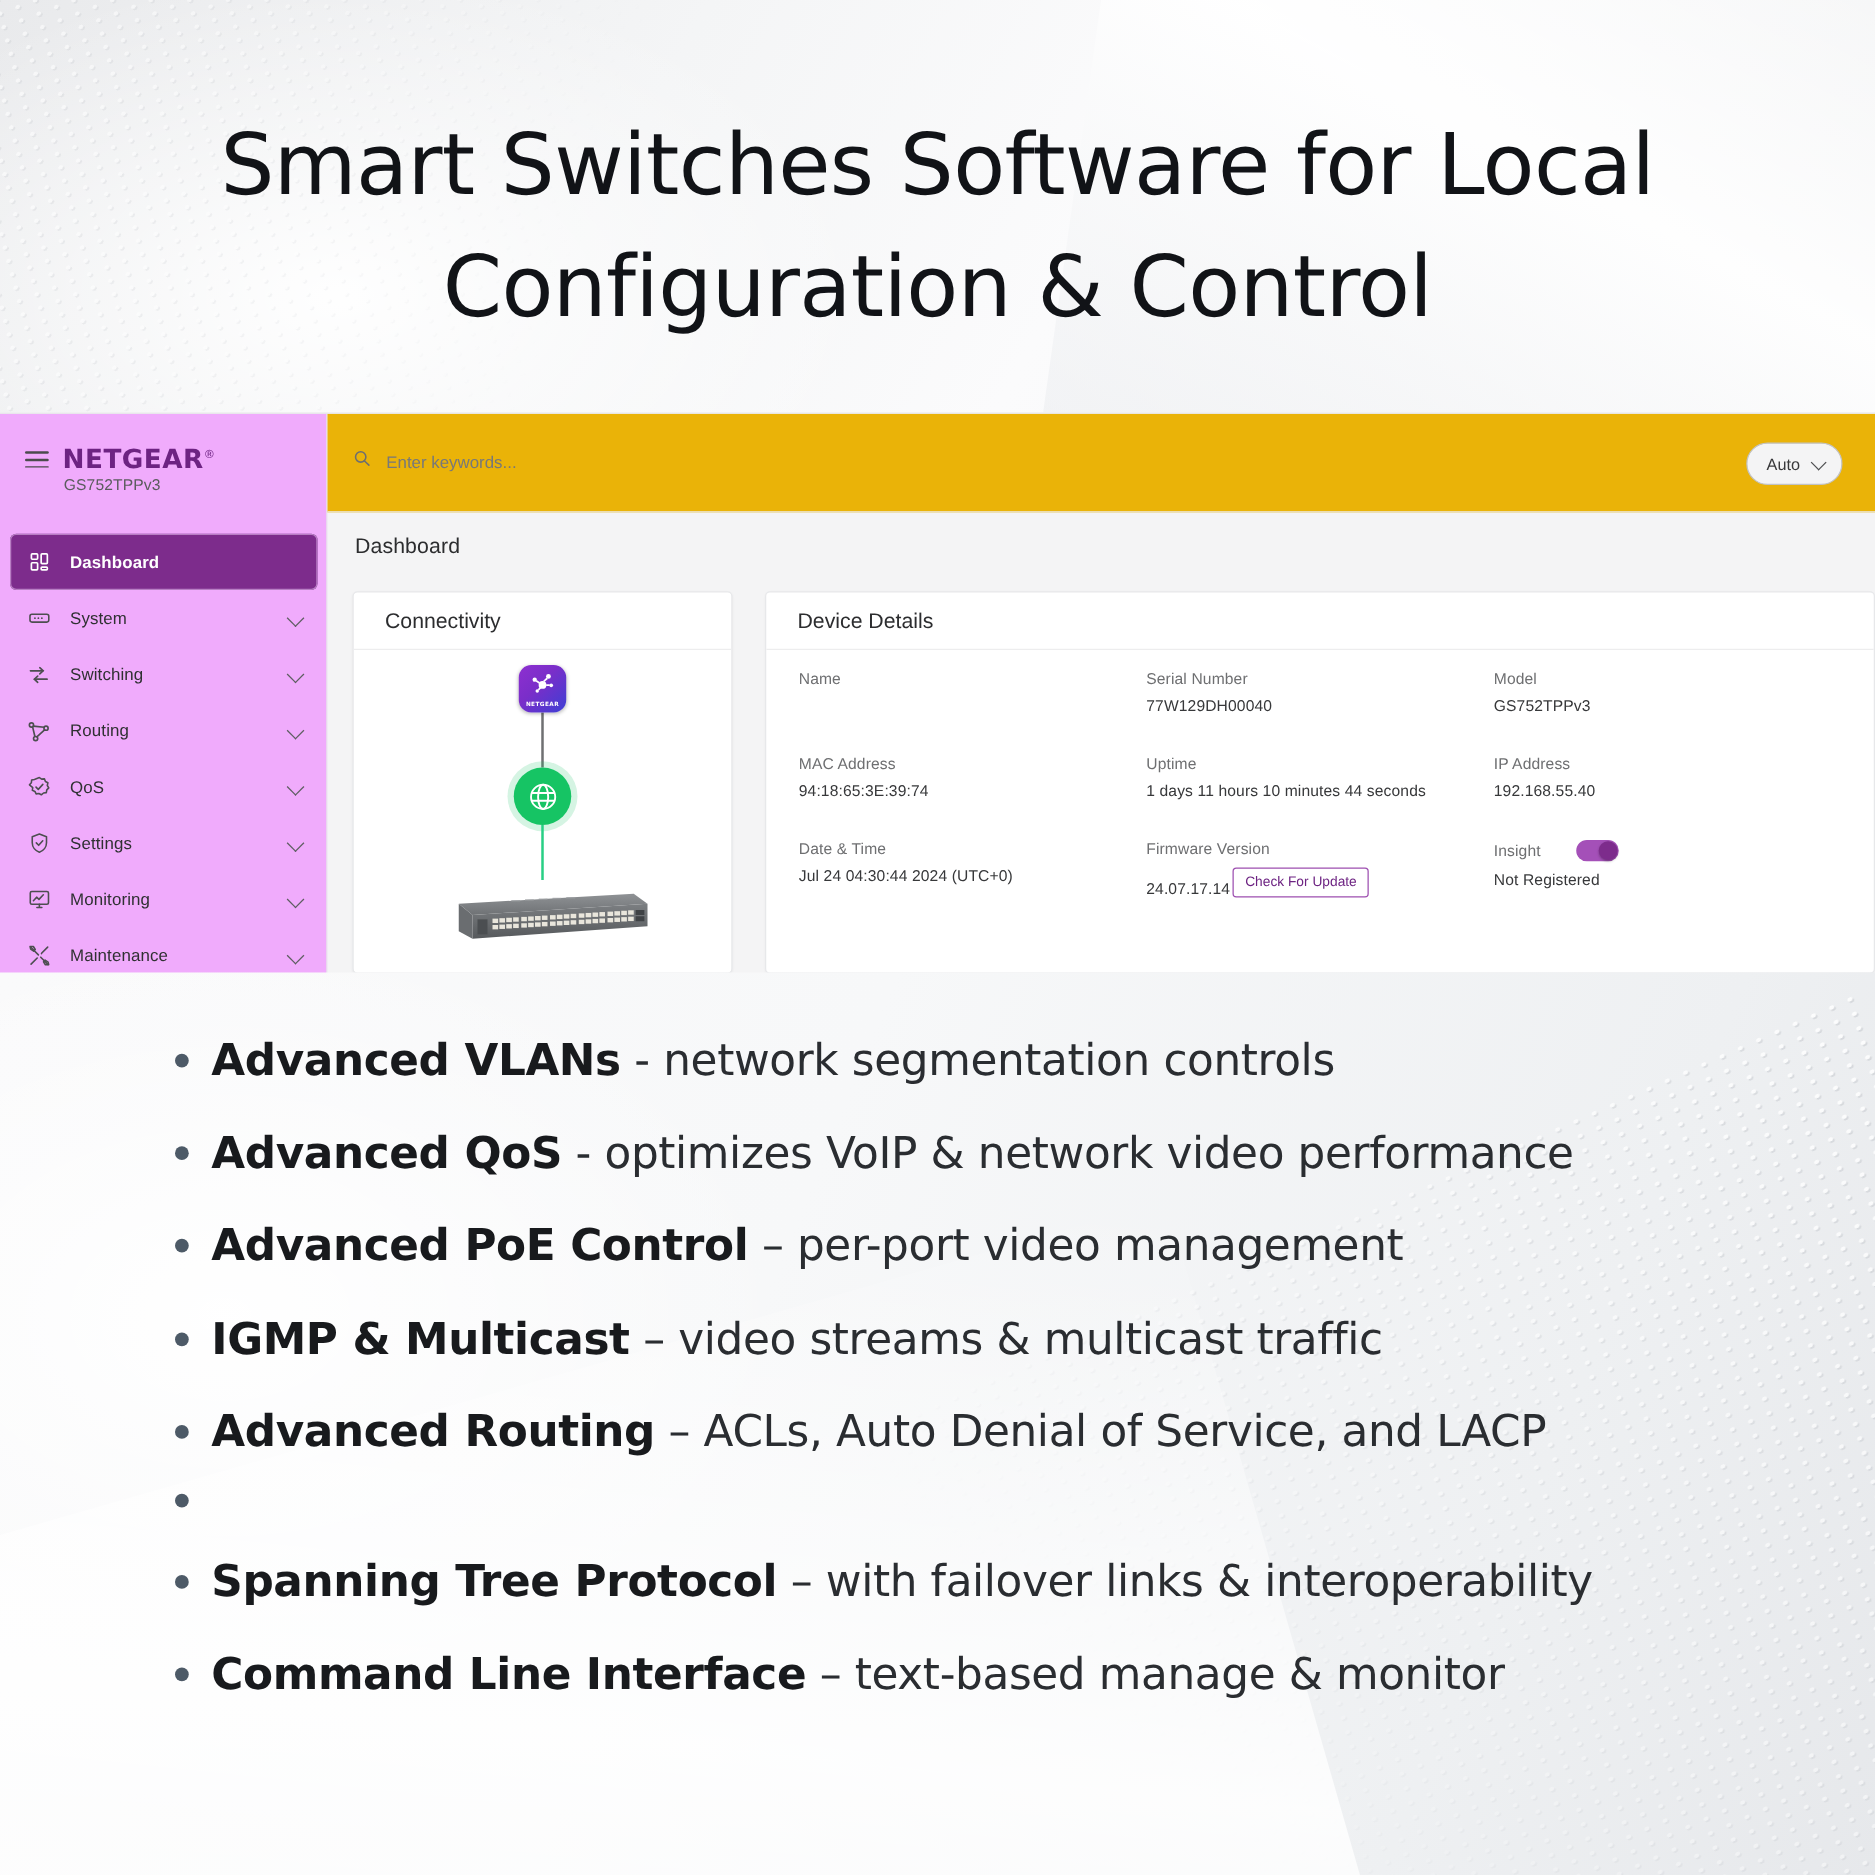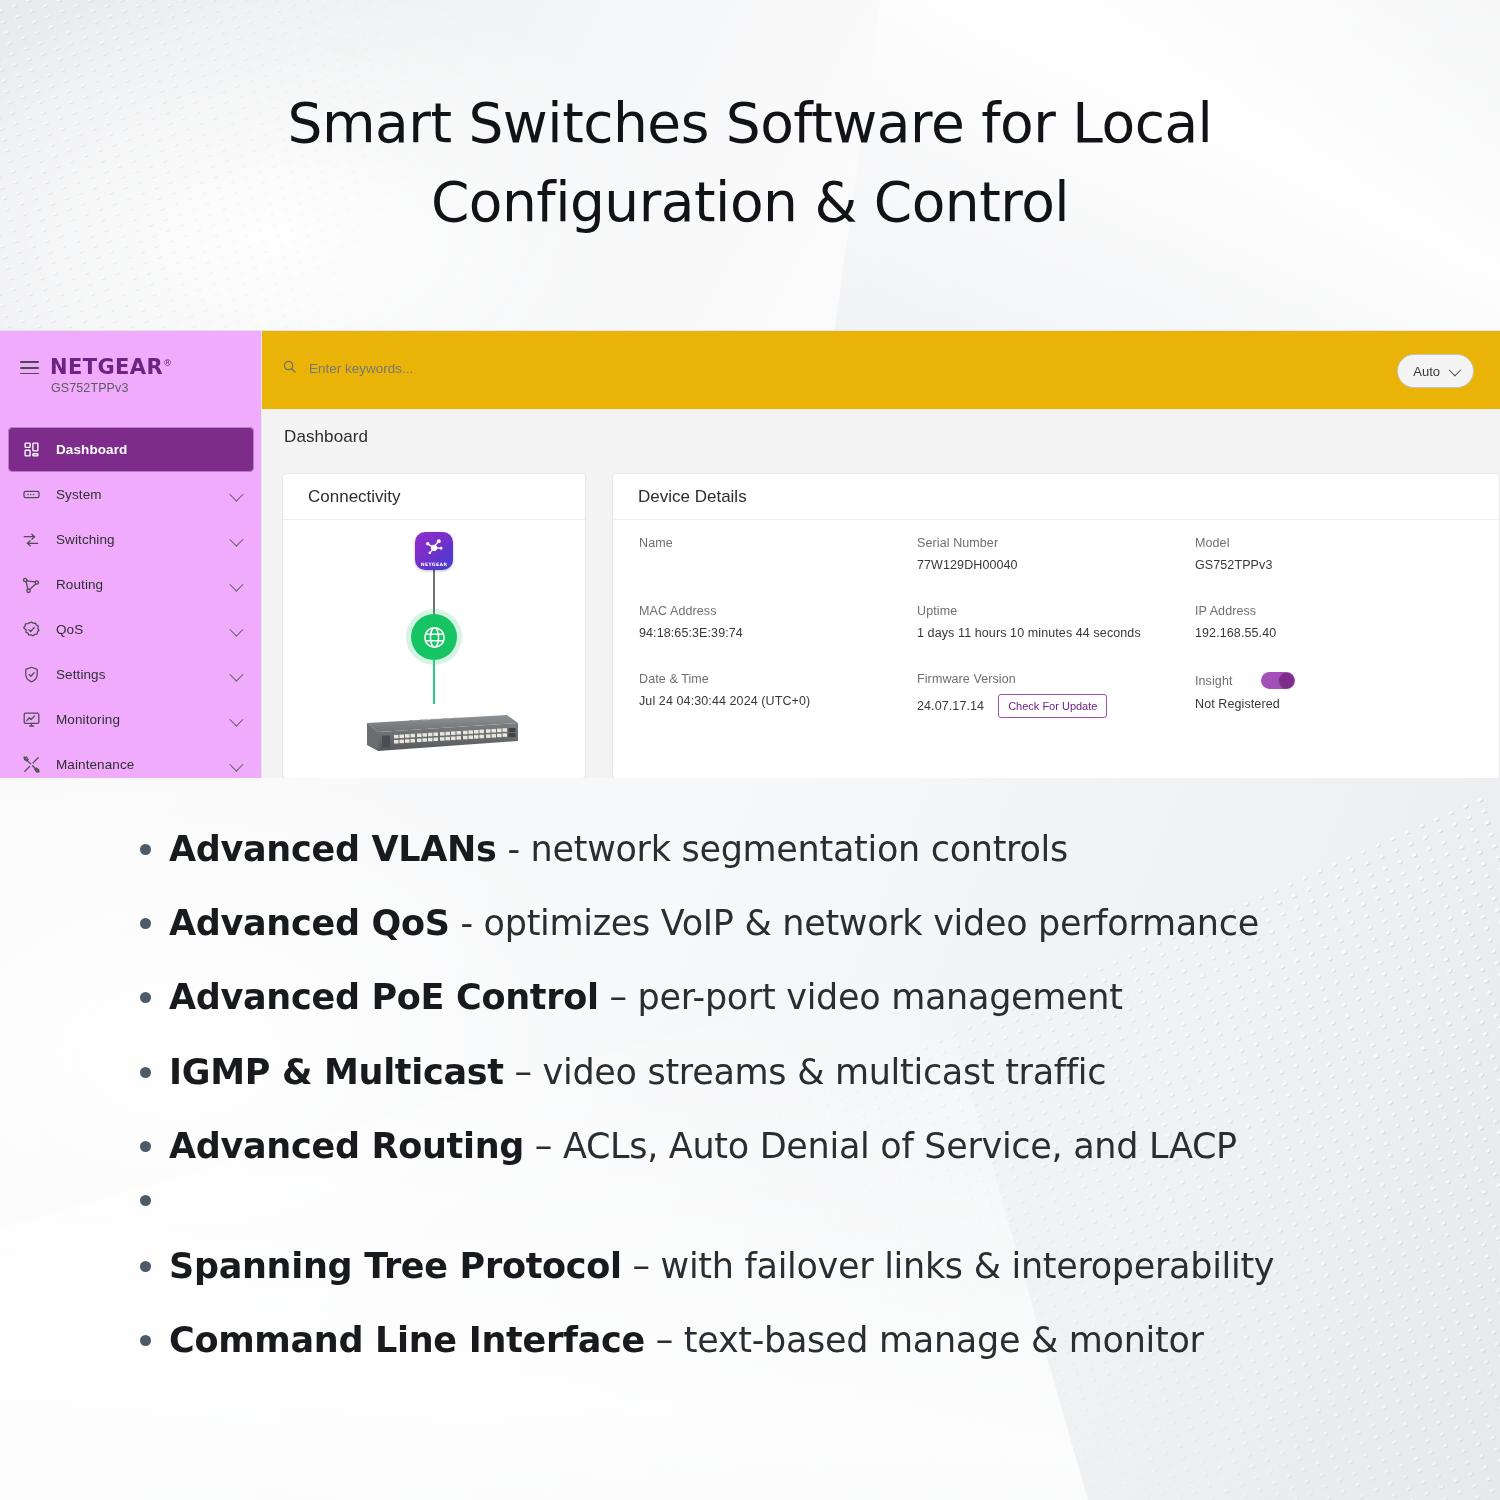--- a/index.html
+++ b/index.html
@@ -30,21 +30,21 @@
     pointer-events:none;
   }
   .hero-sheen{
     position:absolute;right:-120px;top:-60px;width:760px;height:470px;
     background:linear-gradient(200deg,rgba(255,255,255,0) 0%,rgba(255,255,255,.9) 45%,rgba(233,235,238,.55) 100%);
     transform:rotate(8deg);pointer-events:none;
   }
   .hero-title{
     position:absolute;left:0;right:0;top:84px;
     text-align:center;
-    font-size:55px;line-height:1.44;
+    font-size:68px;line-height:1.44;
     font-weight:400;letter-spacing:-.5px;
     color:#111317;
     font-family:"DejaVu Sans",sans-serif;
     white-space:pre-line;
   }
 
   
   .ui{
     position:absolute;left:0;top:330px;width:1500px;height:448px;
     background:#ffffff;overflow:hidden;
@@ -163,21 +163,21 @@
 
   
   .dev-grid{
     position:absolute;left:26px;right:26px;top:16px;
     display:grid;grid-template-columns:1fr 1fr 1fr;
     row-gap:32px;
   }
   .dev-cell{position:relative;}
   .dev-k{font-size:12.5px;color:#6e6f71;margin-bottom:8px;letter-spacing:.1px;}
   .dev-v{font-size:12.5px;color:#37383a;letter-spacing:.1px;}
-  .fw-row{display:flex;align-items:center;gap:14px;}
+  .fw-row{display:flex;align-items:flex-end;gap:2px;}
   .btn-update{
     border:1px solid #9d4fb0;border-radius:3px;background:#fff;
     color:#6d2382;font-size:11px;padding:5px 9px;cursor:pointer;
     font-family:"Liberation Sans",sans-serif;
   }
   .insight-head{display:flex;align-items:center;gap:28px;margin-bottom:8px;}
   .toggle{
     width:34px;height:17px;border-radius:9px;background:#a450b8;position:relative;cursor:pointer;
   }
   .toggle .knob{

